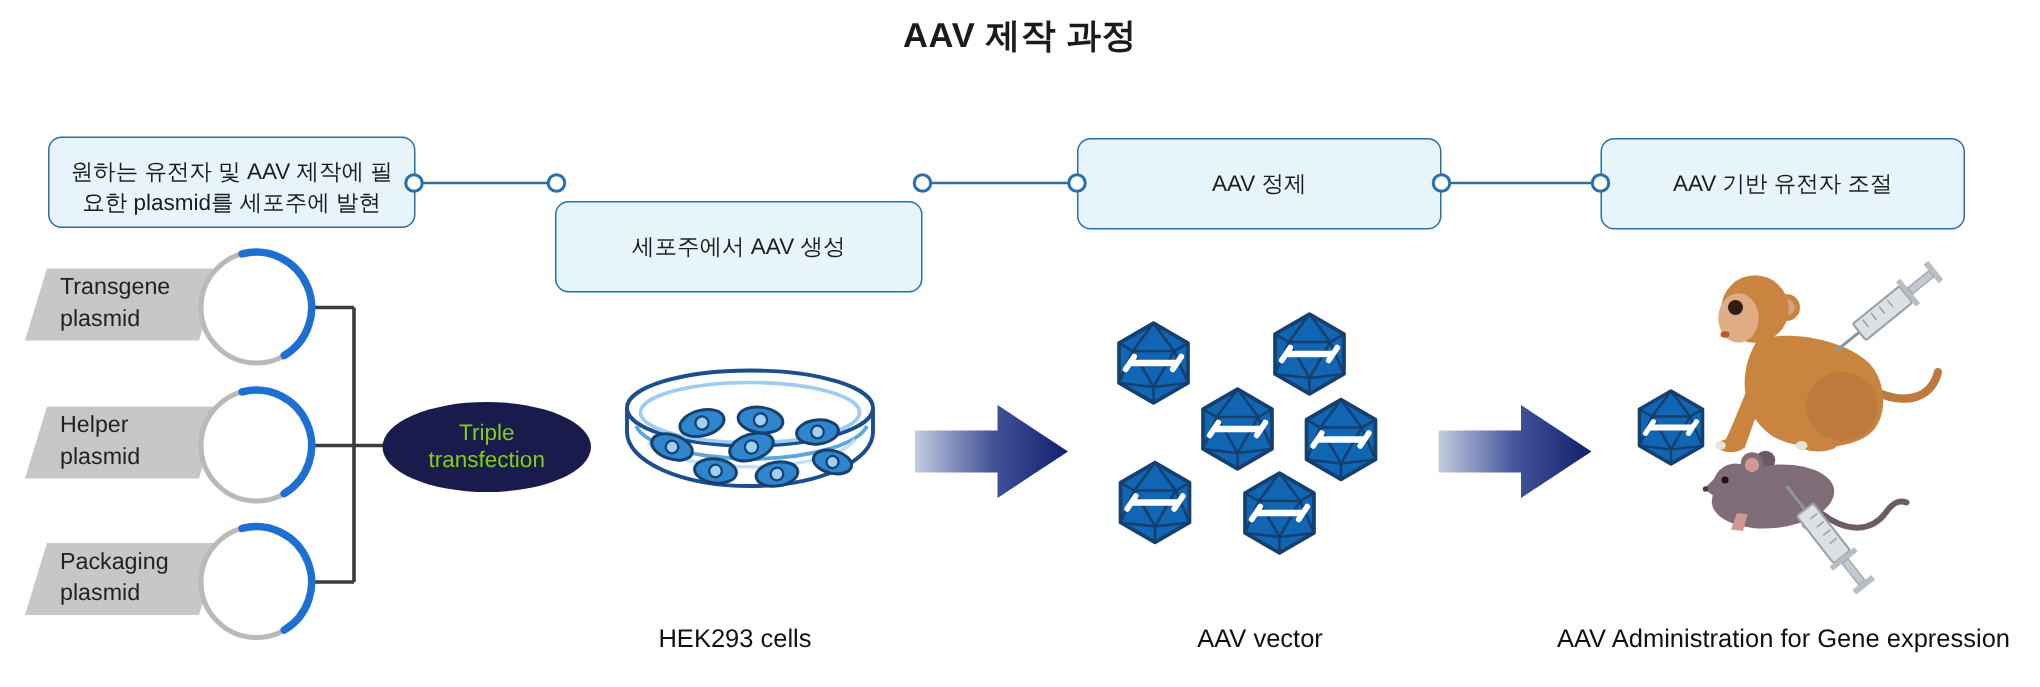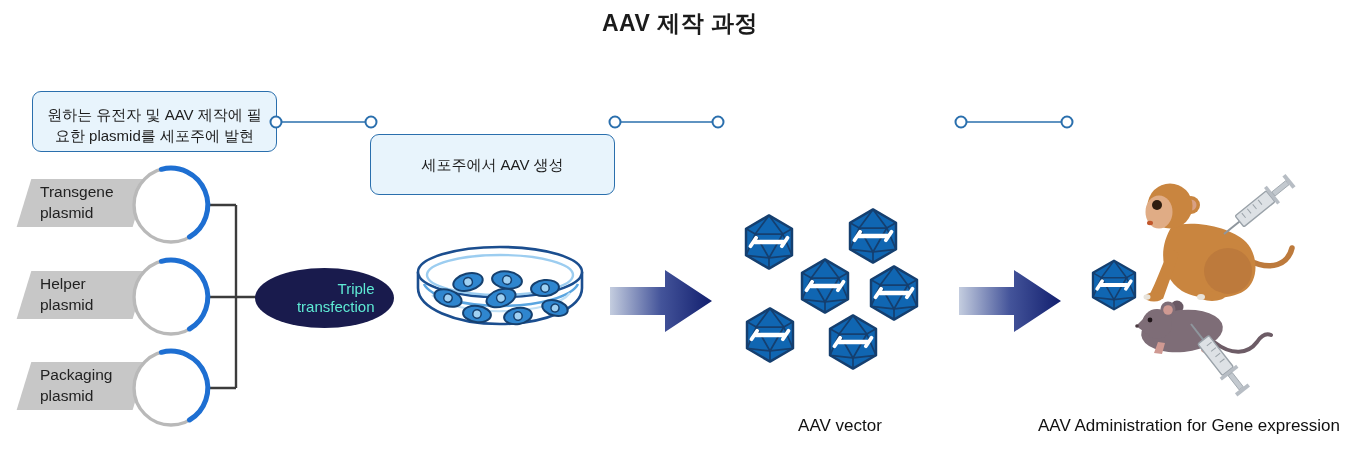--- a/index.html
+++ b/index.html
@@ -30,41 +30,47 @@
     display:block; transform:skewX(17deg); font-size:15.5px; color:#222;
     line-height:1.35; padding-left:16px;
   }
   .lbl1 { top:179px; } .lbl2 { top:271px; } .lbl3 { top:362px; }
   .ellipse {
     position:absolute; left:255px; top:268px; width:139px; height:60px;
     background:#191b4d; border-radius:50%;
     display:flex; align-items:center; justify-content:center;
   }
   .ellipse span {
-    color:#5eead4; font-size:15px; text-align:right; line-height:1.2; width:100px;
+    color:#84cc16; font-size:15px; text-align:center; line-height:1.2; width:100px;
   }
   .caption {
     position:absolute; text-align:center; font-size:17px; color:#111; font-weight:400;
   }
   .cap-hek   { left:390px;  top:416px; width:200px; }
   .cap-vec   { left:740px;  top:416px; width:200px; }
   .cap-admin { left:1018px; top:416px; width:342px; }
 </style>
 </head>
 <body>
 
 <div class="canvas">
 
   <div class="title">AAV 제작 과정</div>
 
   <div class="step-box box1">
     <span>원하는 유전자 및 AAV 제작에 필요한 plasmid를 세포주에 발현</span>
   </div>
   <div class="step-box box2">
     <span>세포주에서 AAV 생성</span>
+  </div>
+  <div class="step-box box3">
+    <span>AAV 정제</span>
+  </div>
+  <div class="step-box box4">
+    <span>AAV 기반 유전자 조절</span>
   </div>
 
   <div class="plasmid-label lbl1">
     <span>Transgene plasmid</span>
   </div>
   <div class="plasmid-label lbl2">
     <span>Helper plasmid</span>
   </div>
   <div class="plasmid-label lbl3">
     <span>Packaging plasmid</span>
@@ -228,16 +234,17 @@
       <path d="M1158,342 L1154,353 L1162,354 L1165,343 Z" fill="#cf9992"></path>
       <ellipse cx="1208" cy="350" rx="7" ry="3.5" fill="#cf9992"></ellipse>
     </g>
     <use href="#syr" transform="translate(1191,324) rotate(52)"></use>
   </svg>
 
   <div class="ellipse">
     <span>Triple transfection</span>
   </div>
 
+  <div class="caption cap-hek">HEK293 cells</div>
   <div class="caption cap-admin">AAV Administration for Gene expression</div>
   <div class="caption cap-vec">AAV vector</div>
 
 </div>
 
 </body></html>

